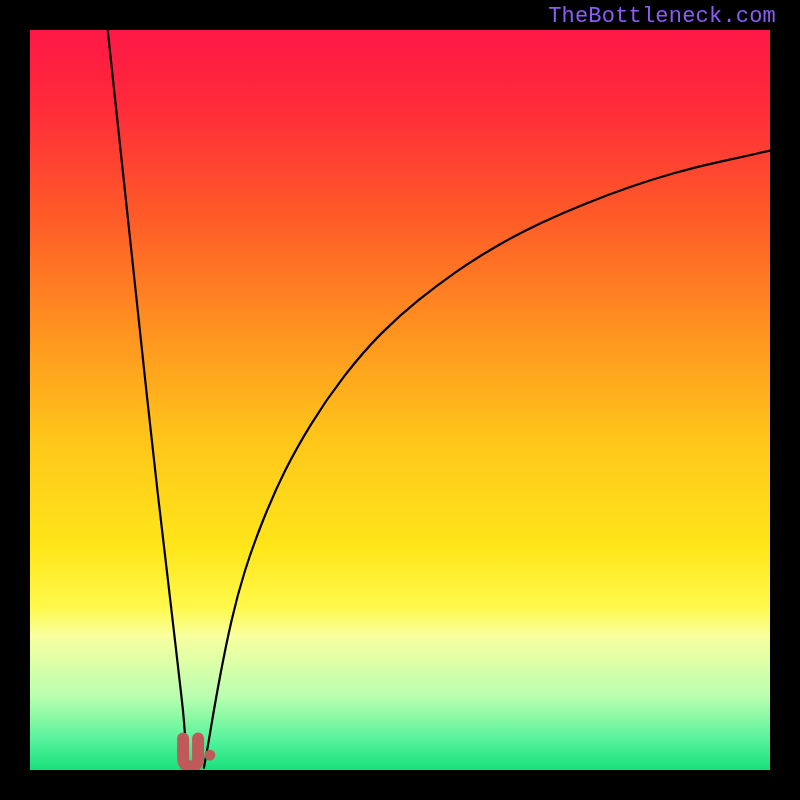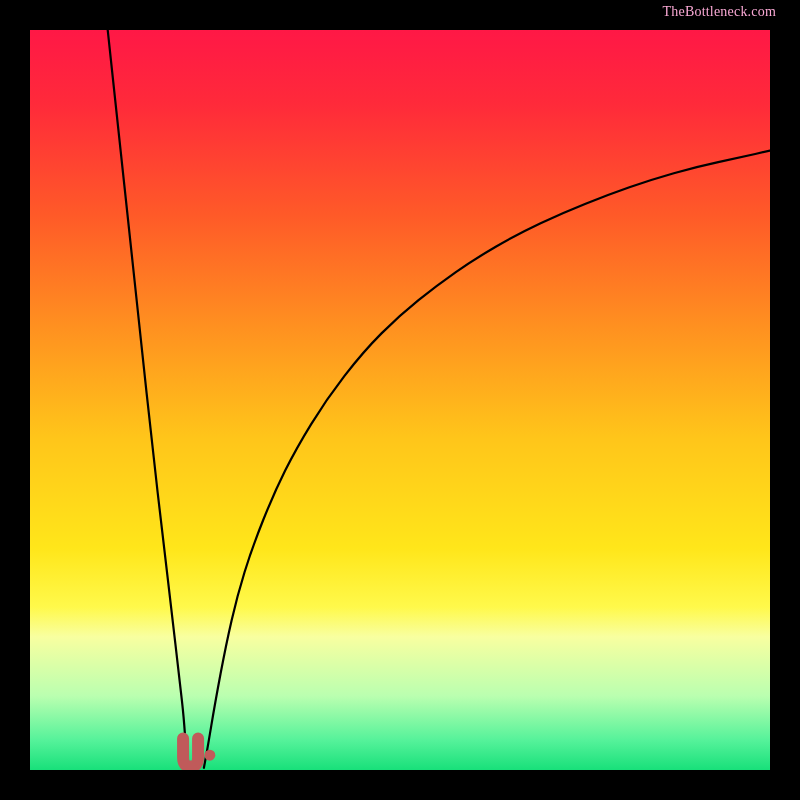--- a/index.html
+++ b/index.html
@@ -24,25 +24,25 @@
     top: 30px;
     left: 30px;
     width: 740px;
     height: 740px;
     overflow: hidden;
   }
   .watermark {
     position: absolute;
     top: 4px;
     right: 24px;
-    color: #f9a8d4;
-    font-size: 14px;
+    color: #8b5cf6;
+    font-size: 22px;
     font-weight: 500;
     letter-spacing: 0.2px;
-    font-family: Liberation Serif, serif;
+    font-family: Liberation Mono, monospace;
   }
   svg {
     display: block;
   }
 </style>
 </head>
 <body>
 
 <div class="frame">
 

